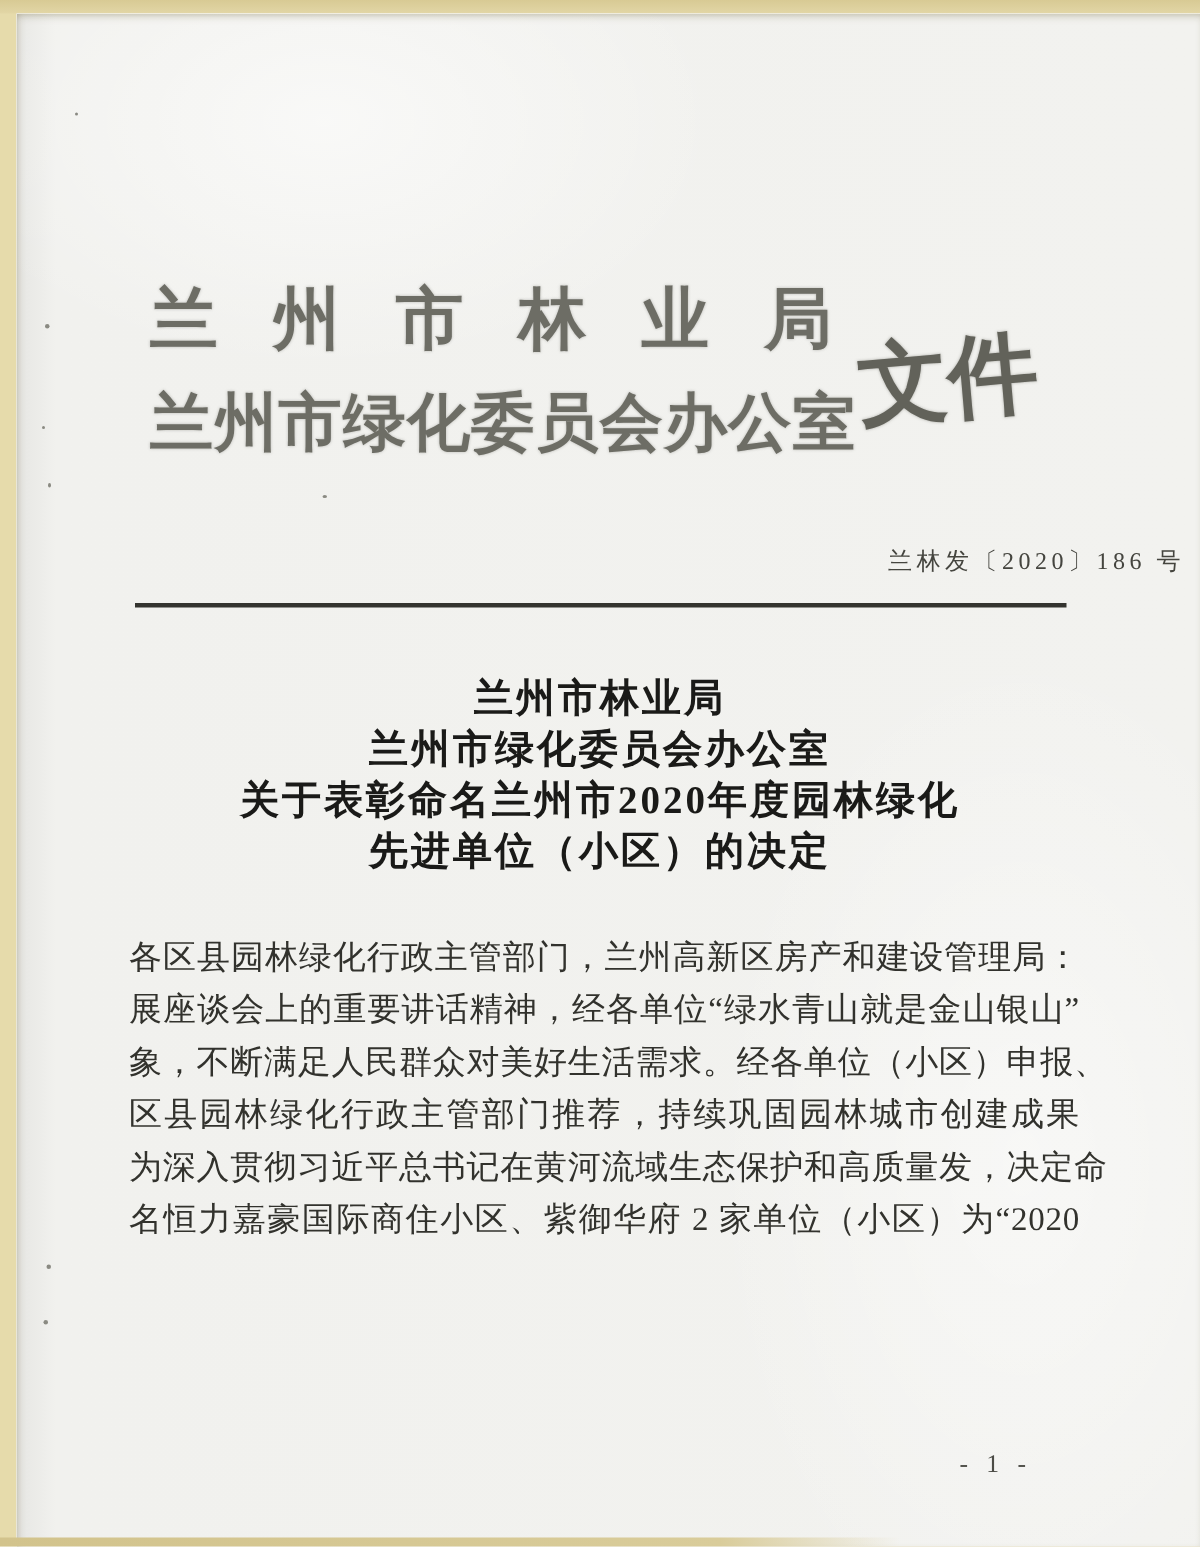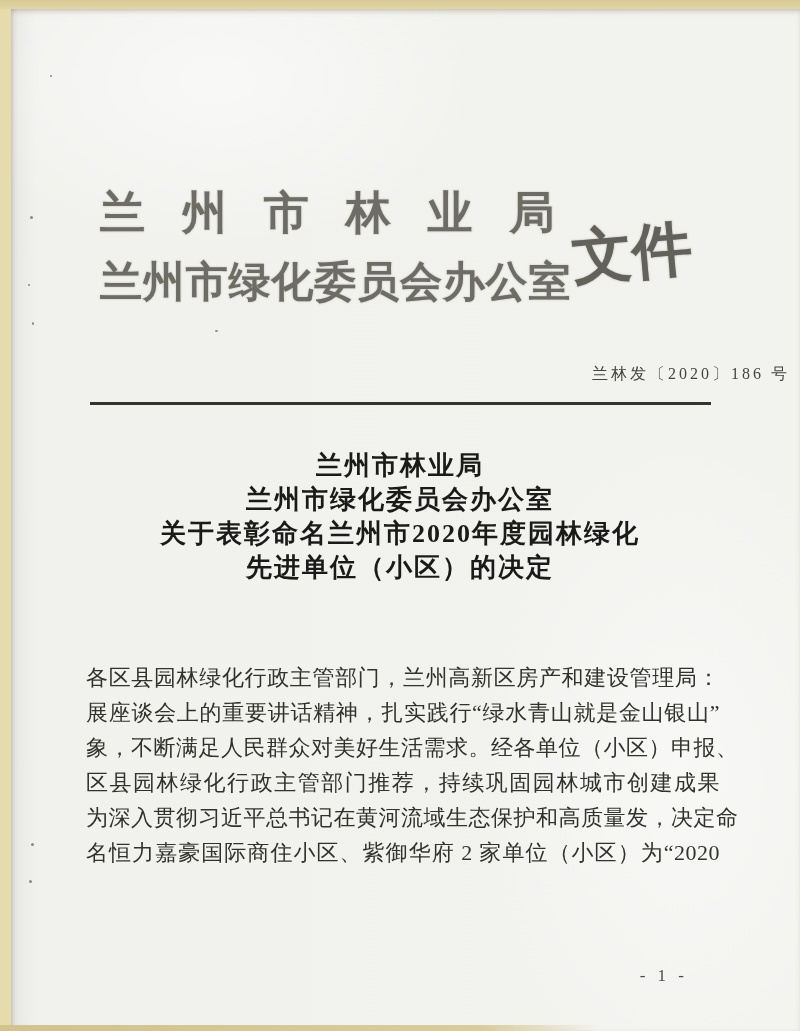--- a/index.html
+++ b/index.html
@@ -70,21 +70,20 @@
     text-align: center; font-weight: bold; color: #1a1a18;
     font-size: 26px; line-height: 34px; letter-spacing: 2px;
   }
   .doc-title div { white-space: nowrap; }
 
   
   .body-text {
     position: absolute; left: 86px; top: 620px; width: 634px;
     font-size: 22px; line-height: 35px; color: #32322d;
     letter-spacing: 0.5px;
-    margin-top: 40px;
   }
   .body-line { text-align: justify; text-align-last: justify; white-space: nowrap; }
 
   .page-number {
     position: absolute; right: 112px; top: 966px;
     font-size: 17px; letter-spacing: 4px; color: #4c4c46; white-space: nowrap;
   }
 </style>
 </head>
 <body>
@@ -115,20 +114,20 @@
 
 <div class="doc-title">
   <div>兰州市林业局</div>
   <div>兰州市绿化委员会办公室</div>
   <div>关于表彰命名兰州市2020年度园林绿化</div>
   <div>先进单位（小区）的决定</div>
 </div>
 
 <div class="body-text">
   <div class="body-line">各区县园林绿化行政主管部门，兰州高新区房产和建设管理局：</div>
-  <div class="body-line">展座谈会上的重要讲话精神，扎实践行“绿水青山就是金山银山”</div>
+  <div class="body-line">展座谈会上的重要讲话精神，经各单位“绿水青山就是金山银山”</div>
   <div class="body-line">象，不断满足人民群众对美好生活需求。经各单位（小区）申报、</div>
   <div class="body-line">区县园林绿化行政主管部门推荐，持续巩固园林城市创建成果</div>
   <div class="body-line">为深入贯彻习近平总书记在黄河流域生态保护和高质量发，决定命</div>
   <div class="body-line">名恒力嘉豪国际商住小区、紫御华府 2 家单位（小区）为“2020</div>
 </div>
 
 <div class="page-number">- 1 -</div>
 
 </body></html>

